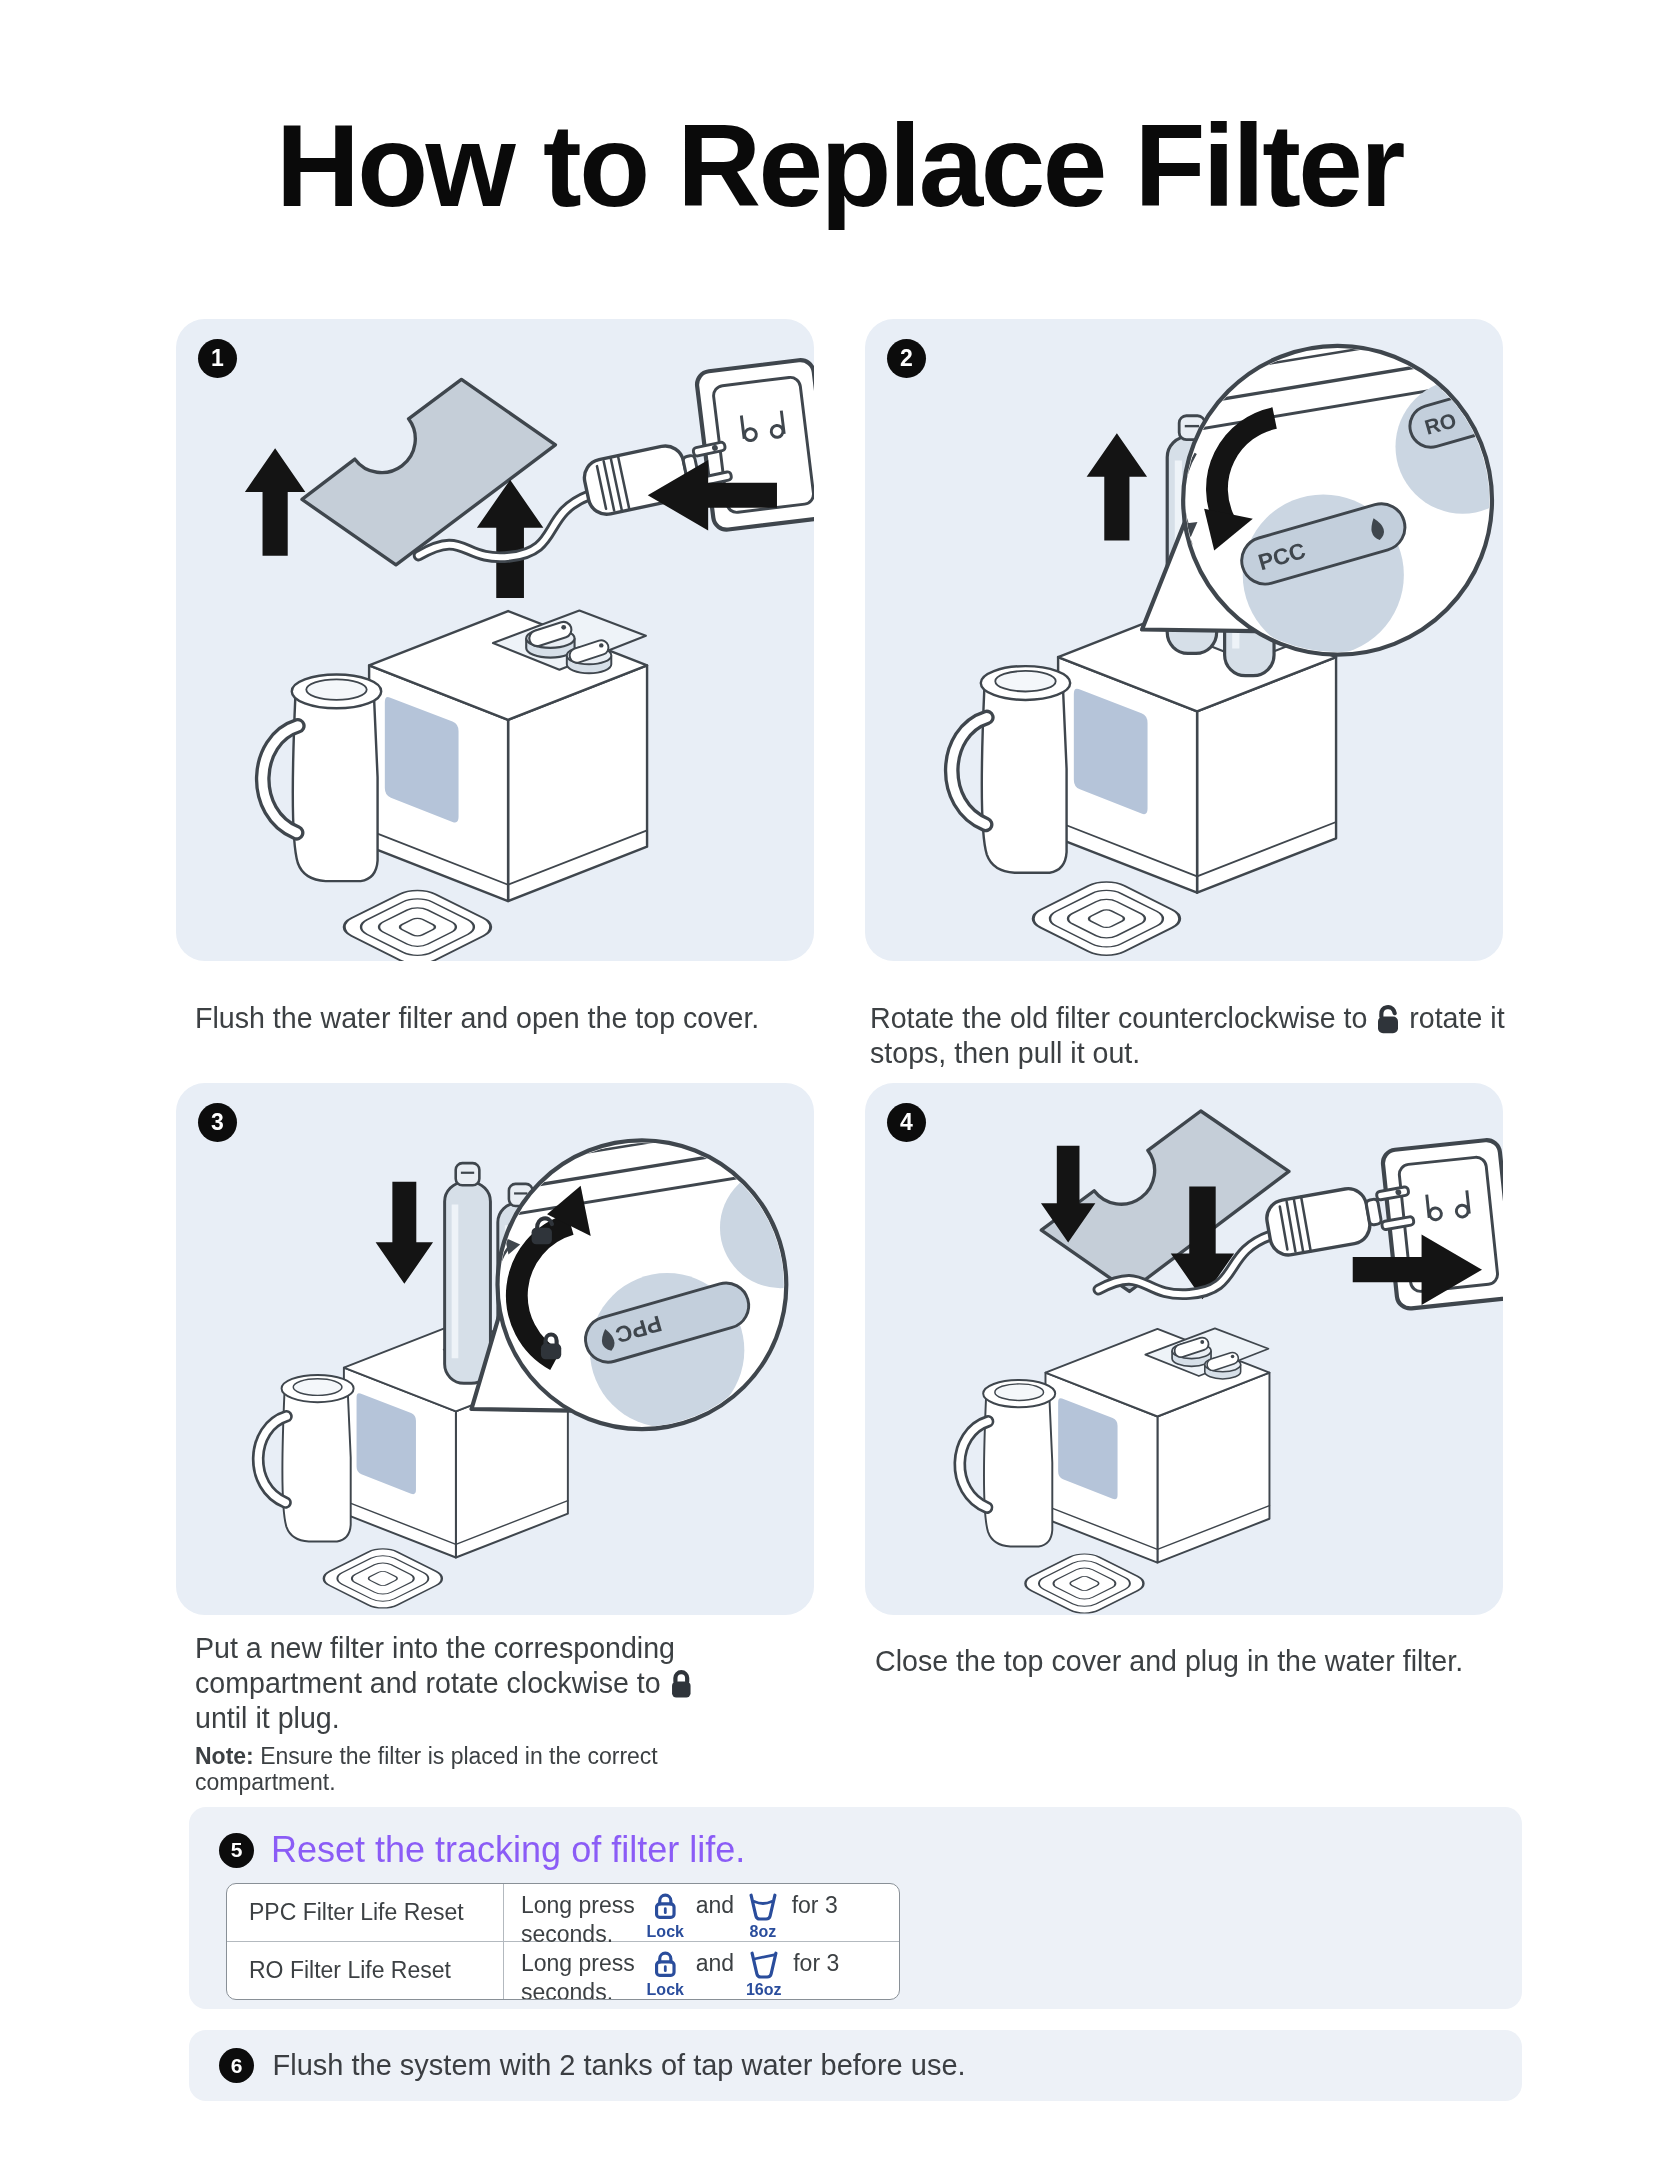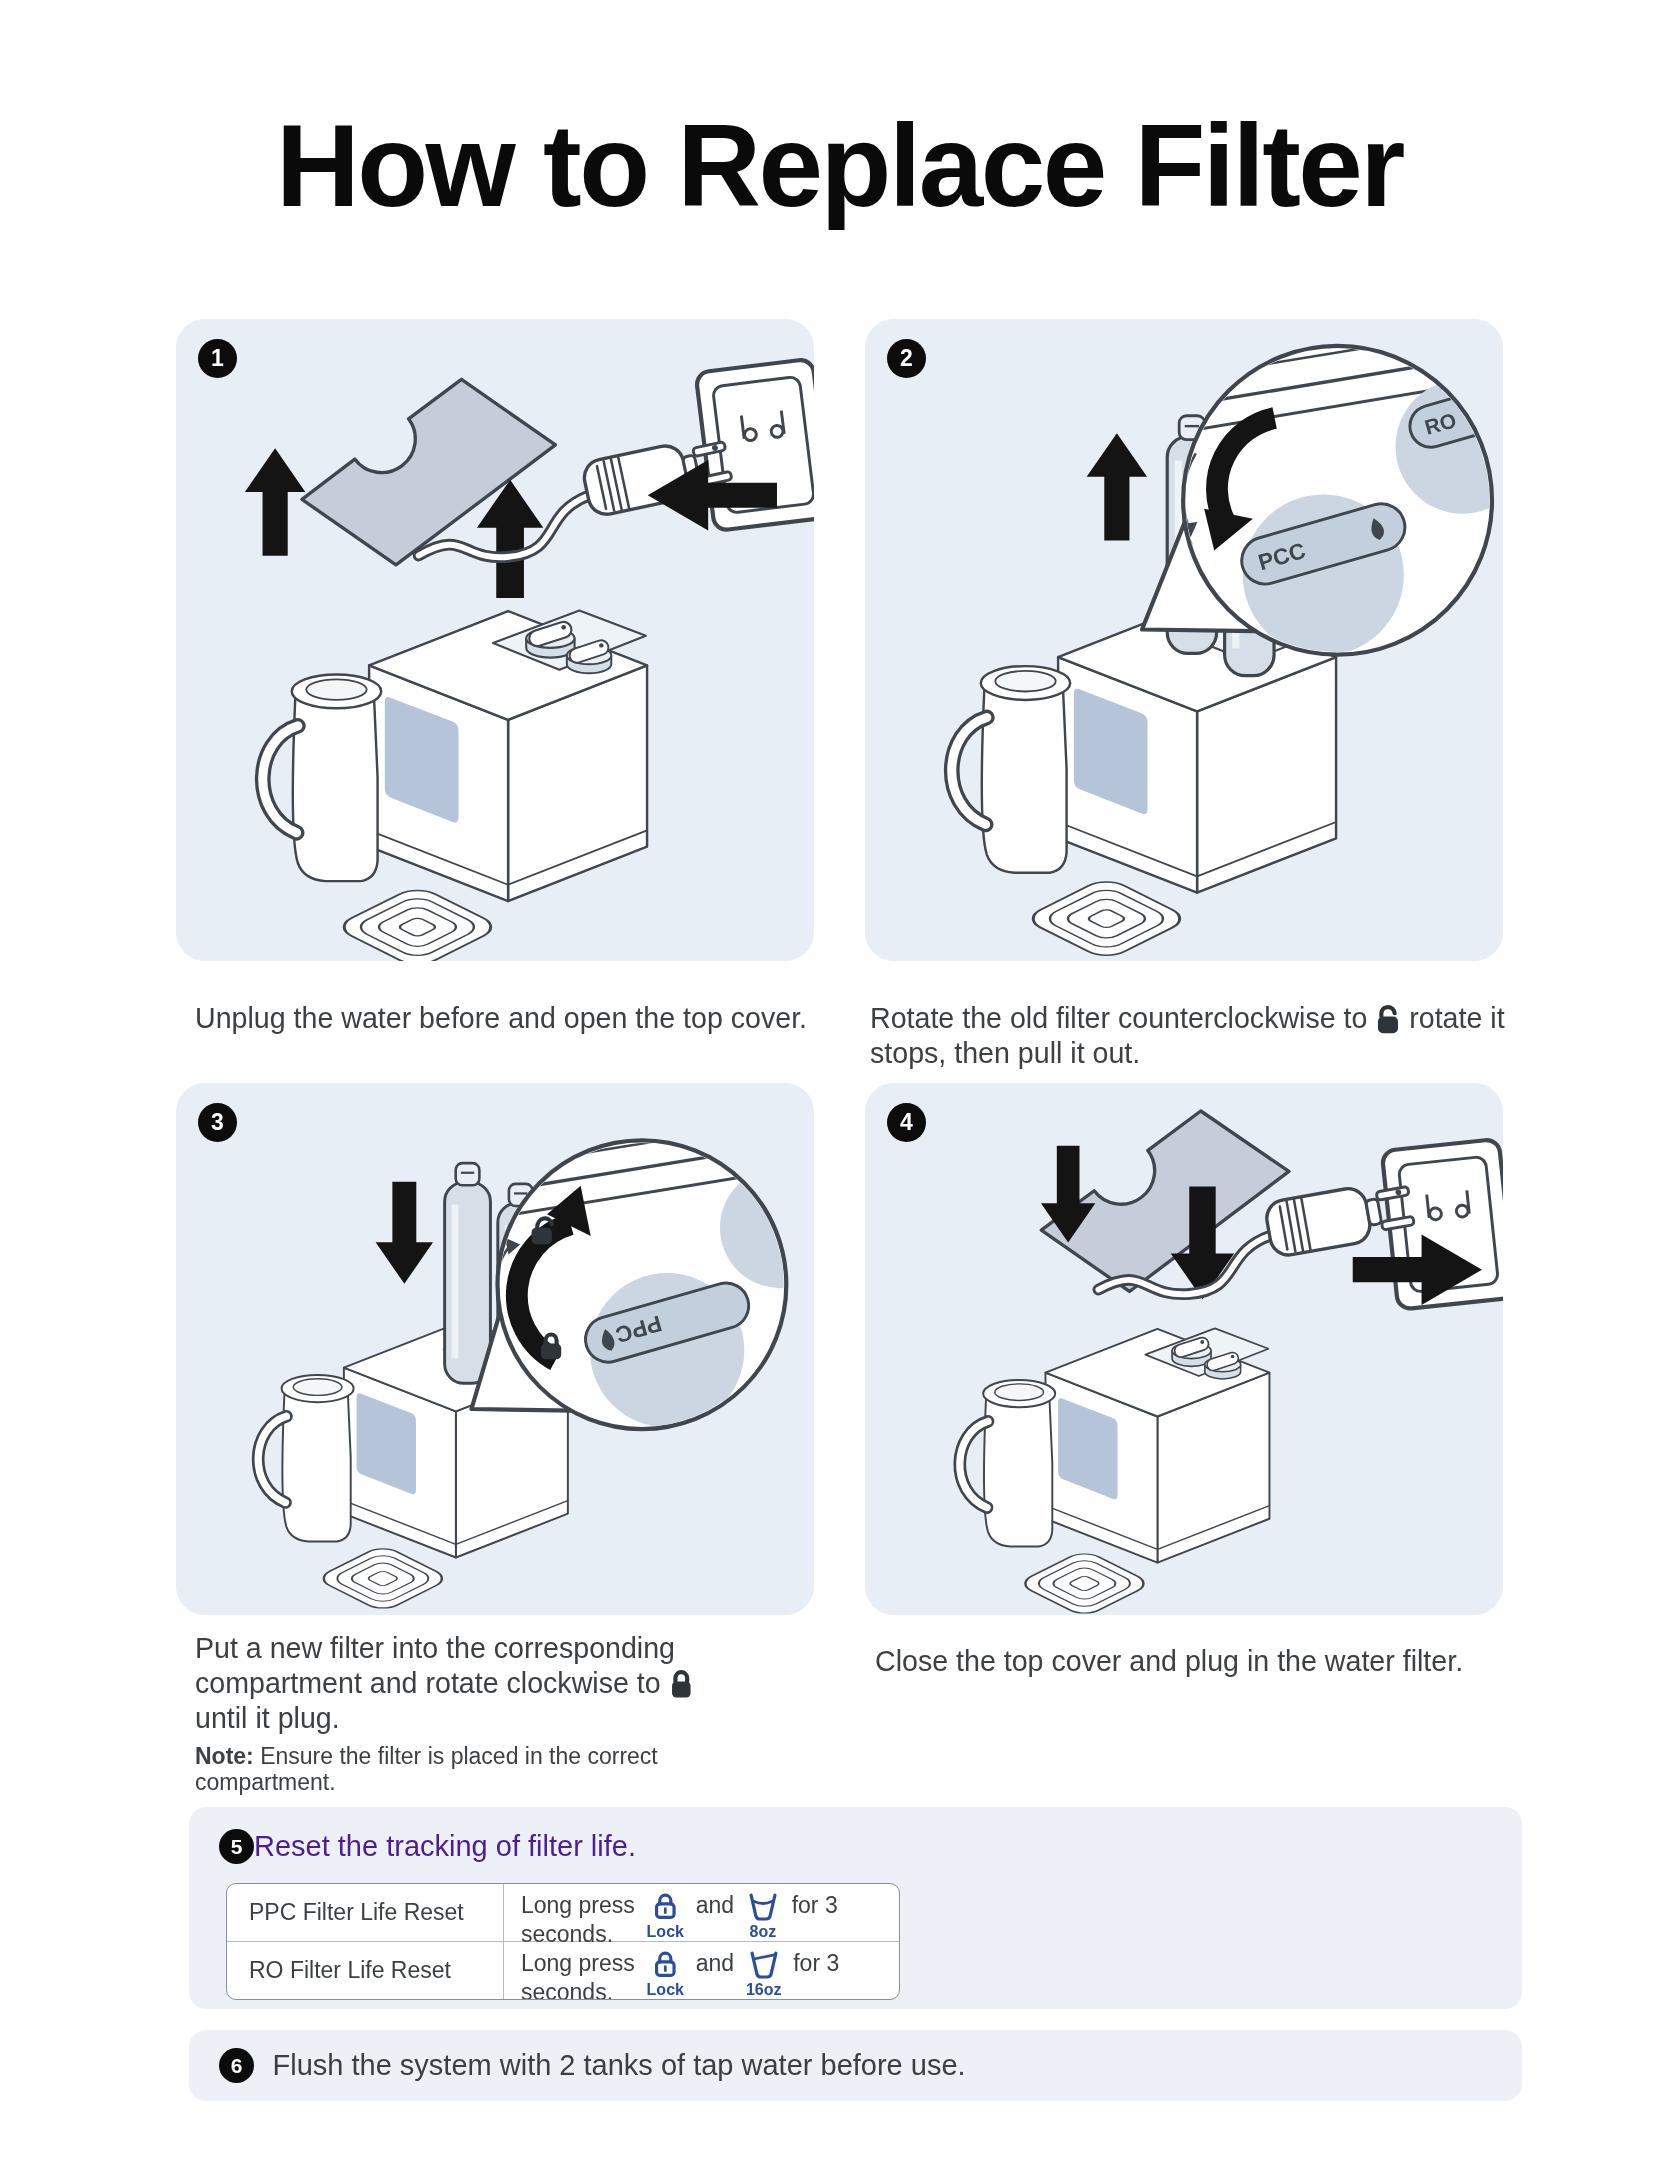--- a/index.html
+++ b/index.html
@@ -12,21 +12,21 @@
   .badge{position:absolute;left:22px;top:20px;width:39px;height:39px;border-radius:50%;
          background:#0c0c0c;color:#fff;display:flex;align-items:center;justify-content:center;
          font-size:23px;font-weight:bold;}
   .cap{position:absolute;margin:0;font-size:28.6px;line-height:35px;color:#3c4043;}
   .inlock{vertical-align:-7.6px;margin:0 5.9px;}
   .note{margin-top:6.7px;font-size:23px;line-height:26px;color:#3c4043;}
   .bigbox{position:absolute;left:189px;width:1333px;background:#edf1f7;border-radius:17px;}
   .stephead{position:absolute;left:30px;top:22px;display:flex;align-items:center;}
   .sbadge{width:35px;height:35px;border-radius:50%;background:#0c0c0c;color:#fff;flex:0 0 auto;
           display:flex;align-items:center;justify-content:center;font-size:21px;font-weight:bold;}
-  .steptitle{font-size:29px;color:#4c1d95;}
+  .steptitle{margin-left:17px;font-size:36px;color:#8b5cf6;}
   .rtable{position:absolute;left:37px;top:76px;width:672px;background:#fff;
           border:1.7px solid #899097;border-radius:10px;overflow:hidden;}
   .rrow{display:flex;height:57px;}
   .rrow + .rrow{border-top:1.7px solid #b3b9bf;}
   .rcell1{width:277px;border-right:1.7px solid #b3b9bf;display:flex;align-items:center;
           padding-left:22px;font-size:23px;color:#3c4043;box-sizing:border-box;}
   .rcell2{flex:1;padding:5.9px 0 0 17px;font-size:23px;color:#3c4043;}
   .instr{display:flex;align-items:flex-start;gap:8.4px;}
   .instr > span{padding-top:2.5px;}
   .icostack{display:flex;flex-direction:column;align-items:center;margin:0 3.4px;}
@@ -233,21 +233,21 @@
       <use href="#arrow" transform="translate(402,190) scale(1.05,-1.05)"></use>
       <use href="#outlet" transform="translate(695,168) rotate(-6)"></use>
       <use href="#plug" transform="translate(540,165) rotate(-10)"></use>
       <use href="#fatarrow" transform="translate(655,222)"></use>
     </svg>
     <div class="badge">
         <span>4</span>
       </div>
   </div>
 
-  <p class="cap" style="left:195px;top:1001px;width:655px;">Unplug the water before and open the top cover.</p>
+  <p class="cap" style="left:195px;top:1001px;width:655px;">Flush the water filter and open the top cover.</p>
 
   <div class="cap" style="left:870px;top:1001px;width:756px;">
     <span>Rotate the old filter counterclockwise to</span><svg class="inlock" width="30" height="34" viewBox="0 0 36 40">
         <path d="M10,17 L10,14 C10,5 22,3 25,10 L26,13" fill="none" stroke="#2f343a" stroke-width="5" stroke-linecap="round"></path>
         <rect x="6" y="17" width="24" height="20" rx="6" fill="#2f343a"></rect>
       </svg><span>rotate it</span><br>
     <span>stops, then pull it out.</span>
   </div>
 
   <div class="cap" style="left:195px;top:1631px;width:537px;">

